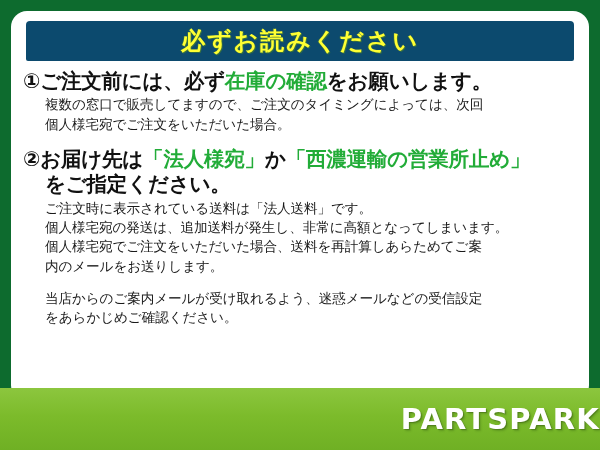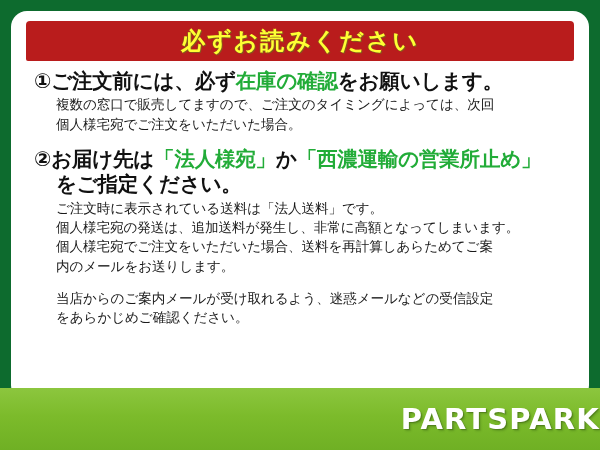--- a/index.html
+++ b/index.html
@@ -55,37 +55,37 @@
     box-sizing: border-box;
     overflow: hidden;
   }
 
   .header-bar {
     position: absolute;
     left: 15px;
     top: 10px;
     width: 548px;
     height: 40px;
-    background: #b91c1c;
+    background: #0c4a6e;
     border-radius: 4px 4px 2px 2px;
     display: flex;
     align-items: center;
     justify-content: center;
   }
   .header-title {
     font-size: 24px;
     font-weight: bold;
     color: #ffff33;
     letter-spacing: 2px;
     text-shadow: 1px 1px 0 rgba(90,140,30,0.55), -1px 0 0 rgba(90,140,30,0.35);
   }
 
   .content {
     position: absolute;
-    left: 11px;
+    left: 0;
     top: 56px;
     width: 508px;
   }
 
   .item {
     padding: 0 10px 0 12px;
   }
   .item-heading {
     font-size: 20.5px;
     font-weight: bold;

